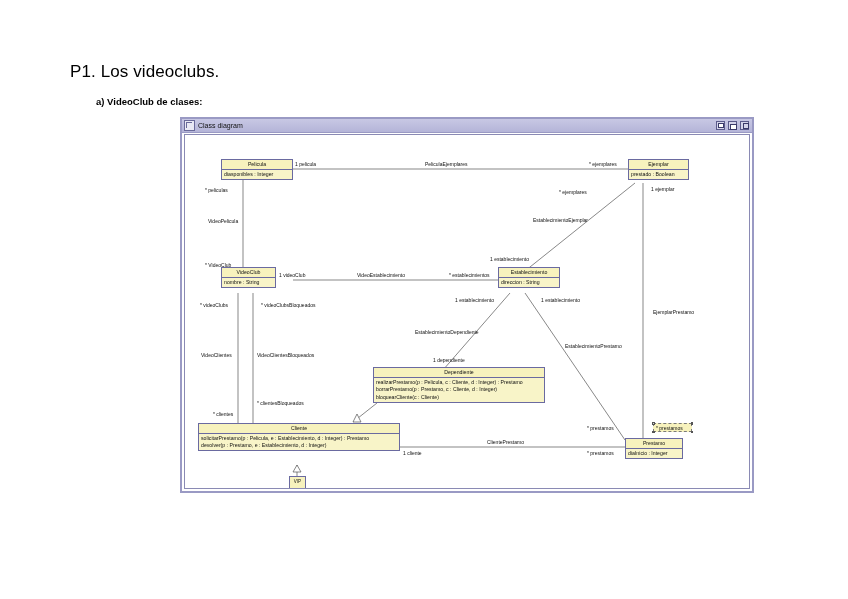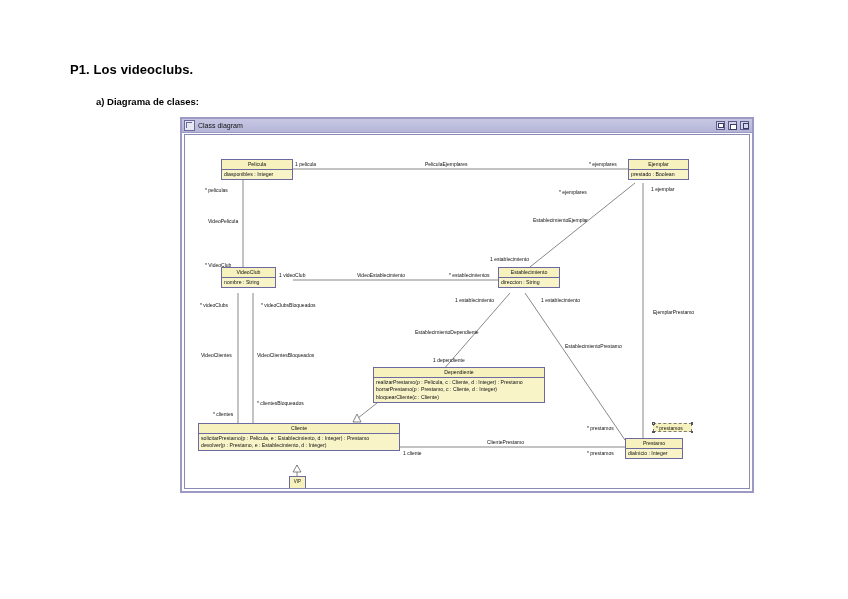--- a/index.html
+++ b/index.html
@@ -13,22 +13,22 @@
     position: relative;
     font-family: "Liberation Sans", sans-serif;
     overflow: hidden;
   }
 
   
   #doc-title {
     position: absolute;
     left: 70px;
     top: 62px;
-    font-size: 13px;
-    font-weight: bold;
+    font-size: 17px;
+    font-weight: normal;
     color: #000;
     letter-spacing: 0.1px;
   }
   #doc-subtitle {
     position: absolute;
     left: 96px;
     top: 96px;
     font-size: 9.5px;
     font-weight: bold;
     color: #000;
@@ -197,21 +197,21 @@
   svg#edges polygon.hollow {
     fill: #ffffff;
     stroke: #555;
     stroke-width: 0.7;
   }
 </style>
 </head>
 <body>
 
 <div id="doc-title">P1. Los videoclubs.</div>
-<div id="doc-subtitle">a) Diagrama de clases:</div>
+<div id="doc-subtitle">a) VideoClub de clases:</div>
 
 <div id="diagram-window">
 
   <div id="titlebar">
     <span id="titlebar-icon"></span>
     <span id="titlebar-title">Class diagram</span>
     <span class="tb-buttons">
       <span class="tb-btn min"></span>
       <span class="tb-btn max"></span>
       <span class="tb-btn close"></span>

